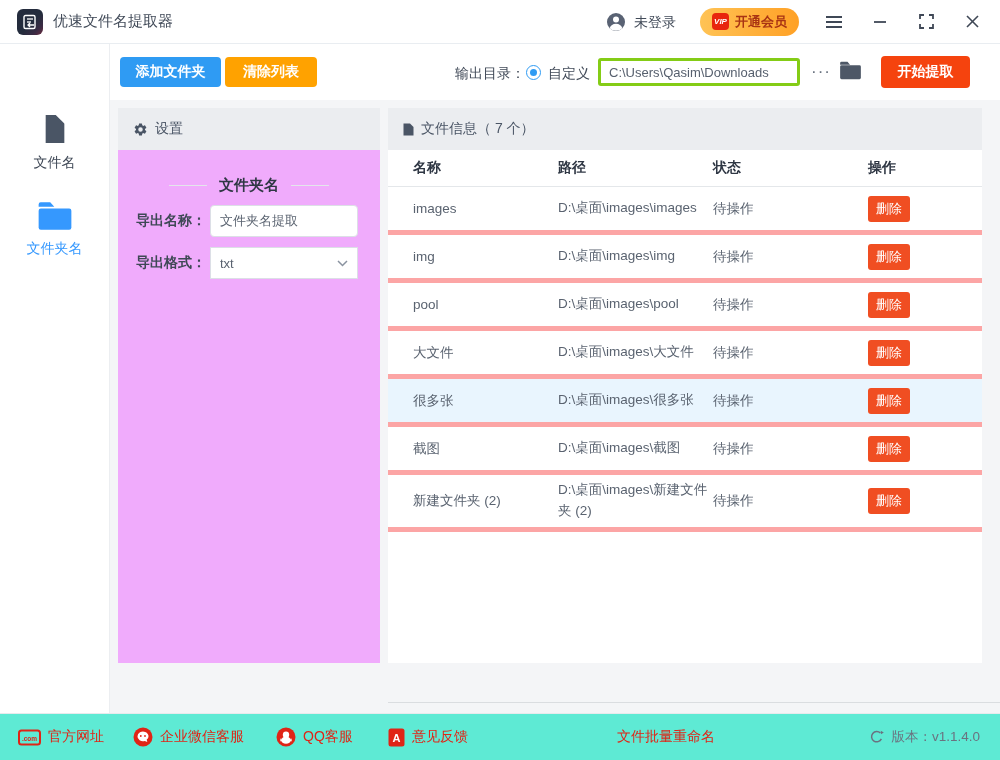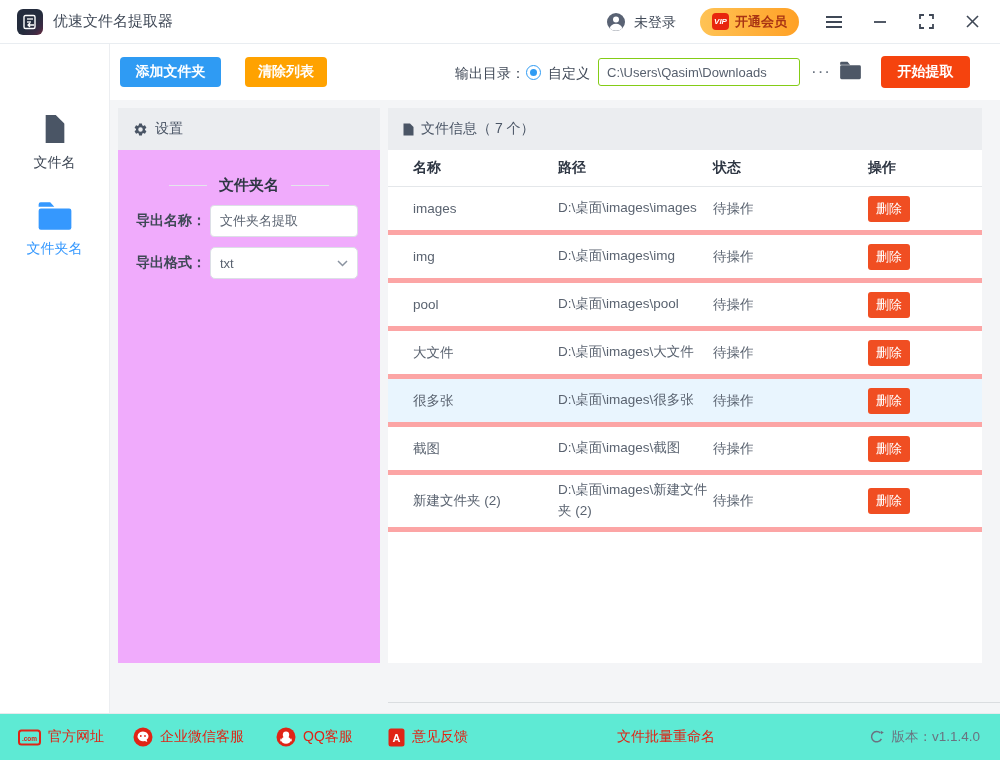--- a/index.html
+++ b/index.html
@@ -33,29 +33,29 @@
   .side-item .lbl { display:block; margin-top:5px; font-size:14px; color:#3f4856; }
   .side-item.files   { top:69px; }
   .side-item.folders { top:157px; }
   .side-item.active .lbl { color:#3598fe; }
 
   
   .toolbar { position:absolute; top:44px; left:110px; right:0; height:56px; background:#fff; }
   .btn { border:none; border-radius:4px; color:#fff; font-size:14px; font-weight:bold;
          cursor:pointer; font-family:inherit; }
   .btn-add   { position:absolute; left:10px;  top:13px; width:101px; height:30px; background:#2f9bf3; }
-  .btn-clear { position:absolute; left:135px; top:13px; width:82px;  height:30px; background:#ffa200; }
+  .btn-clear { position:absolute; left:115px; top:13px; width:92px;  height:30px; background:#ffa200; }
   .out-label { position:absolute; left:345px; top:21px; font-size:14px; color:#414a58; }
   .radio { position:absolute; left:416px; top:21px; width:15px; height:15px; border-radius:50%;
            border:1.5px solid #2f9bf3; background:#fff; cursor:pointer; }
   .radio::after { content:""; position:absolute; left:2.5px; top:2.5px; width:7px; height:7px;
                   border-radius:50%; background:#2f9bf3; }
   .radio-label { position:absolute; left:438px; top:21px; font-size:14px; color:#414a58; cursor:pointer; }
   .out-input { position:absolute; left:488px; top:14px; width:202px; height:28px;
-               border:1px solid #84cc16; border-radius:3px; padding:0 8px; font-size:13px;
+               border:3px solid #84cc16; border-radius:3px; padding:0 8px; font-size:13px;
                color:#57606e; font-family:inherit; background:#fff; }
   .dots-btn { position:absolute; left:696px; top:14px; width:30px; height:28px; background:none;
               border:none; font-size:17px; color:#6a7380; letter-spacing:1px; cursor:pointer; }
   .folder-btn { position:absolute; left:728px; top:16px; width:24px; height:24px; background:none;
                 border:none; cursor:pointer; padding:0; }
   .btn-start { position:absolute; left:771px; top:12px; width:89px; height:32px; background:#f5430e; }
 
   
   .main { position:absolute; top:100px; left:110px; right:0; bottom:47px; background:#f4f5f7; }
   .panel-header { height:42px; background:#ebedf0; display:flex; align-items:center;
@@ -65,21 +65,21 @@
   .sec-title { position:absolute; left:0; top:68px; width:100%; display:flex; align-items:center;
                justify-content:center; gap:12px; color:#2f3744; font-weight:bold; font-size:15px; }
   .sec-title::before, .sec-title::after { content:""; width:38px; height:1px; background:#e3e6ea; }
   .f-label { position:absolute; left:18px; font-size:14px; font-weight:bold; color:#3f4856; }
   .lbl-name   { top:104px; }
   .lbl-format { top:146px; }
   .txt-input { position:absolute; left:92px; top:97px; width:148px; height:32px;
                border:1px solid #dcdfe6; border-radius:4px; padding:0 9px; font-size:13px;
                color:#5a6370; font-family:inherit; }
   .select { position:absolute; left:92px; top:139px; width:148px; height:32px;
-            border:1px solid #dcdfe6; border-radius:5px; padding:8px 9px; font-size:13px;
+            border:1px solid #dcdfe6; border-radius:0; padding:8px 9px; font-size:13px;
             color:#5a6370; display:flex; align-items:center; cursor:pointer; background:#fff; }
   .select .chev { margin-left:auto; display:flex; }
 
   .table-panel { position:absolute; left:278px; top:8px; width:594px; height:555px; background:#fff;
                  display:flex; flex-direction:column; }
   .thead { display:grid; grid-template-columns:145px 155px 155px 1fr; padding-left:25px;
            height:37px; align-items:center; font-weight:bold; font-size:14px; color:#2f3744;
            border-bottom:1px solid #e4e7ea; flex:0 0 auto; }
   .tbody { flex:1 1 auto; overflow:hidden; }
   .trow { display:grid; grid-template-columns:145px 155px 155px 1fr; padding-left:25px;

